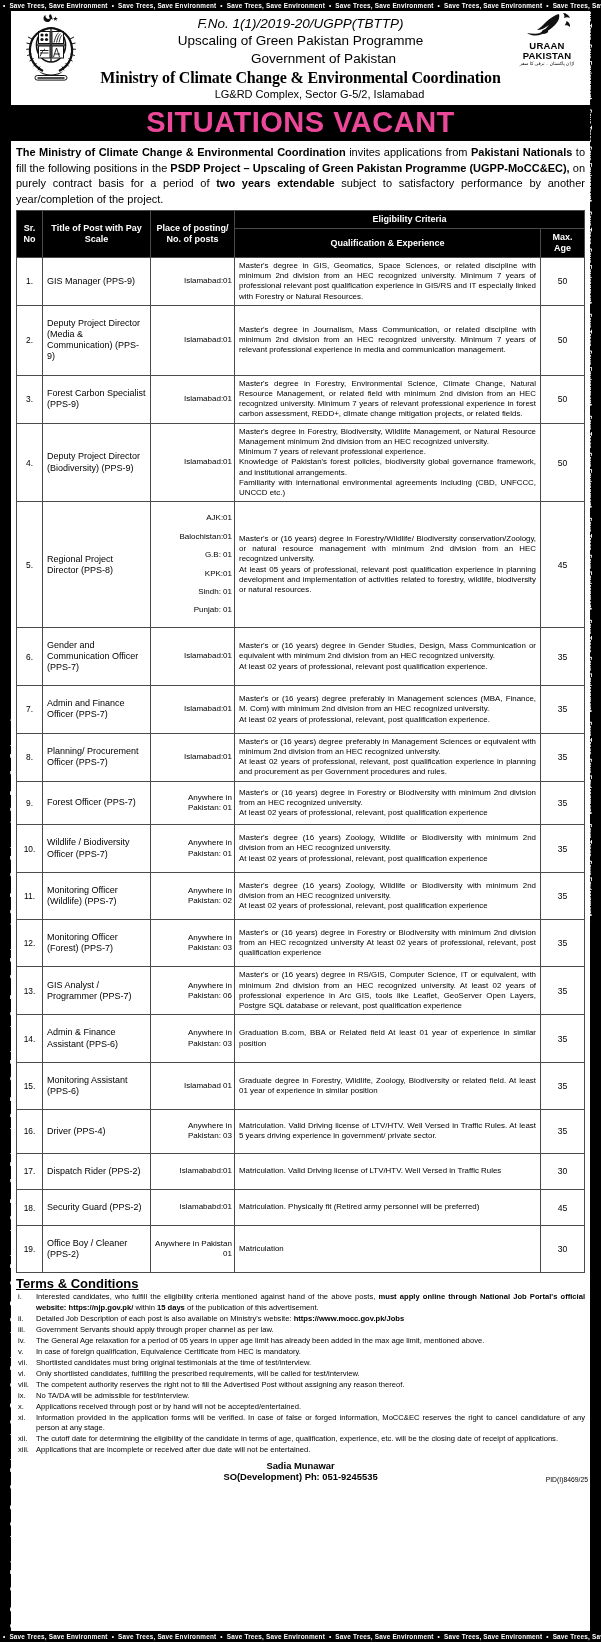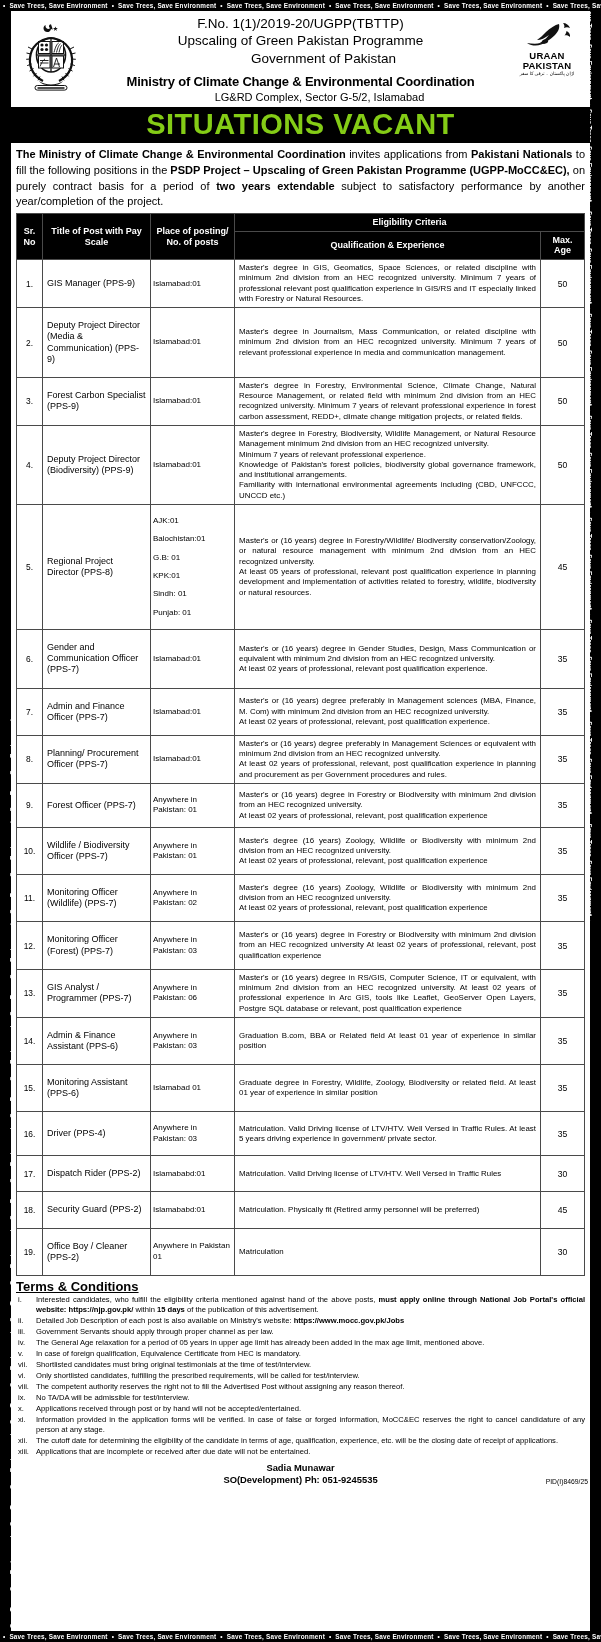--- a/index.html
+++ b/index.html
@@ -37,37 +37,37 @@
     position:absolute; left:11px; right:11px; top:11px; bottom:11px;
     background:#fff; overflow:hidden;
   }
 
   
   .masthead {
     position:relative; padding:4px 0 3px 0; text-align:center;
     border-bottom:1px solid #000;
   }
   .crest, .uraan {
-    position:absolute; top:10px;
+    position:absolute; top:0;
   }
   .crest { left:8px; width:64px; height:74px; }
   .uraan { right:6px; width:74px; height:66px; text-align:center; }
   .uraan-mark { height:30px; display:flex; align-items:center; justify-content:center; }
   .uraan-name { font-size:9.5px; font-weight:bold; line-height:1.02; letter-spacing:.2px; }
   .uraan-urdu { font-size:4.6px; line-height:1.1; margin-top:1px; }
 
-  .mh-line1 { font-size:13.5px; line-height:1.28; }
+  .mh-line1 { font-size:13.5px; line-height:1.28;font-style:italic; }
   .mh-line2 { font-size:13.5px; line-height:1.28; }
   .mh-line3 { font-size:13.5px; line-height:1.28;margin-left:46px; }
-  .mh-ministry { font-size:13px; font-weight:bold; line-height:1.22; letter-spacing:-.2px; margin-top:7px; }
+  .mh-ministry { font-size:16px; font-weight:bold; line-height:1.22; letter-spacing:-.2px; margin-top:1px;font-family:Liberation Serif, serif; }
   .mh-addr { font-size:11px; line-height:1.3;margin-left:38px; }
 
   
   .banner {
-    background:#000; color:#84cc16; text-align:center;
+    background:#000; color:#ec4899; text-align:center;
     font-size:29px; font-weight:bold; letter-spacing:.5px;
     padding:1px 0 4px 0; line-height:1.05;
   }
 
   
   .intro {
     font-size:11px; line-height:1.42; text-align:justify;
     padding:4px 5px 3px 5px;
   }
   .intro b { font-weight:bold; }
@@ -85,21 +85,21 @@
     text-align:center; padding:3px 2px; line-height:1.2;
   }
   .col-sr    { width:26px; }
   .col-title { width:108px; }
   .col-place { width:84px; }
   .col-qual  { width:auto; }
   .col-age   { width:44px; }
 
   td.sr   { text-align:center; font-size:8.4px; padding:2px 1px; }
   td.title{ font-size:9px; font-weight:normal; line-height:1.24; padding:3px 4px; }
-  td.place{ text-align:left; font-size:8px; line-height:1.3; padding:3px 2px; }
+  td.place{ text-align:right; font-size:8px; line-height:1.3; padding:3px 2px; }
   td.qual { font-size:7.9px; line-height:1.3; text-align:justify; padding:3px 4px; }
   td.age  { text-align:center; font-size:8.6px; padding:2px 1px; }
   td.qual p { margin:0; }
 
   
   .terms-wrap { padding:3px 5px 0 5px; }
   .terms-title {
     font-size:13px; font-weight:bold; text-decoration:underline;
     margin-bottom:1px;
   }

